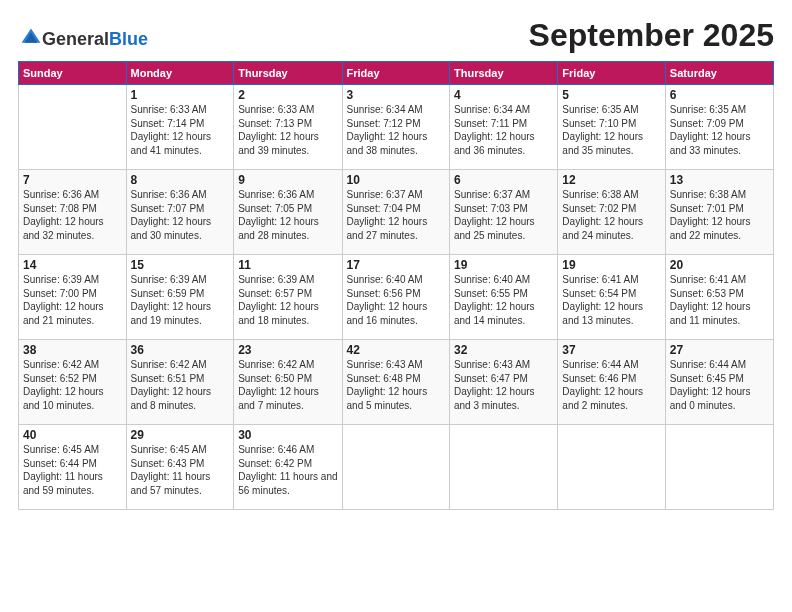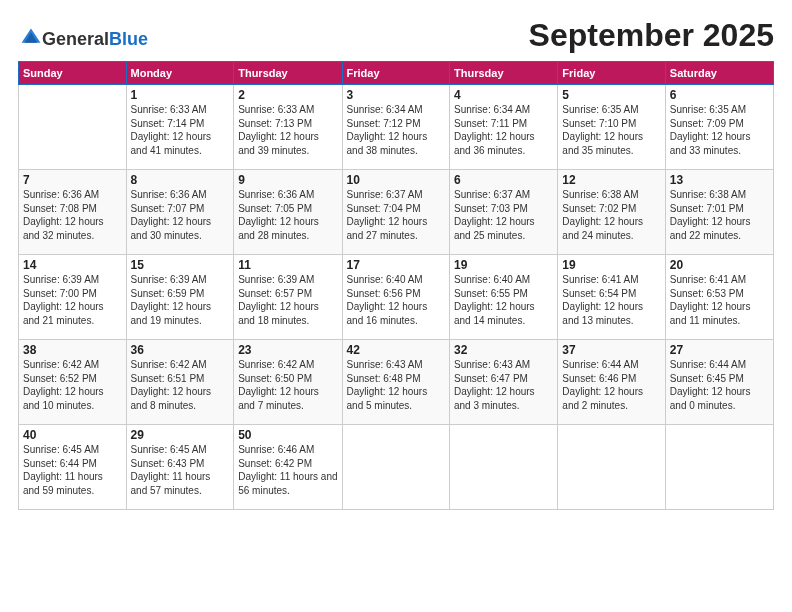--- a/index.html
+++ b/index.html
@@ -306,21 +306,21 @@
 Sunset: 6:44 PM
 Daylight: 11 hours and 59 minutes.</div>
           </td>
           <td>
             <span class="day-number">29</span>
             <div class="day-info" style="white-space: pre-line;">Sunrise: 6:45 AM
 Sunset: 6:43 PM
 Daylight: 11 hours and 57 minutes.</div>
           </td>
           <td>
-            <span class="day-number">50</span>
+            <span class="day-number">30</span>
             <div class="day-info" style="white-space: pre-line;">Sunrise: 6:46 AM
 Sunset: 6:42 PM
 Daylight: 11 hours and 56 minutes.</div>
           </td>
           <td class="empty-cell"></td>
           <td class="empty-cell"></td>
           <td class="empty-cell"></td>
           <td class="empty-cell"></td>
         </tr>
       </tbody>

